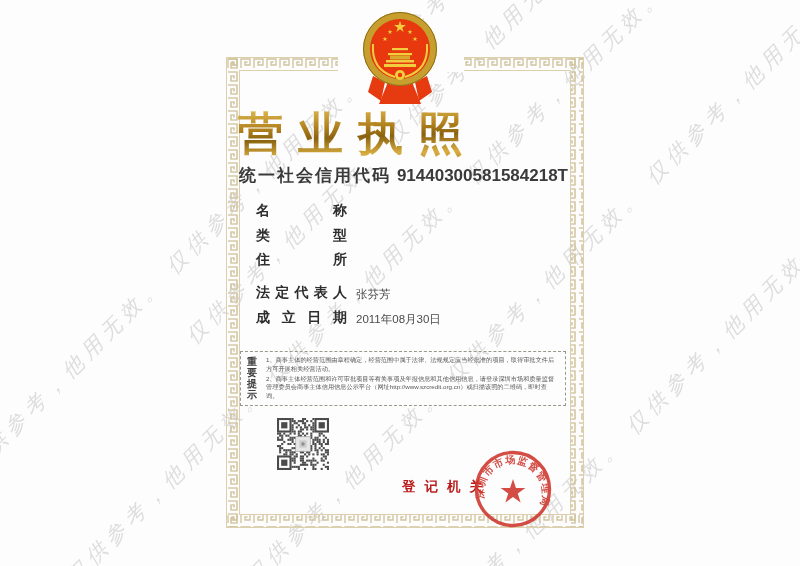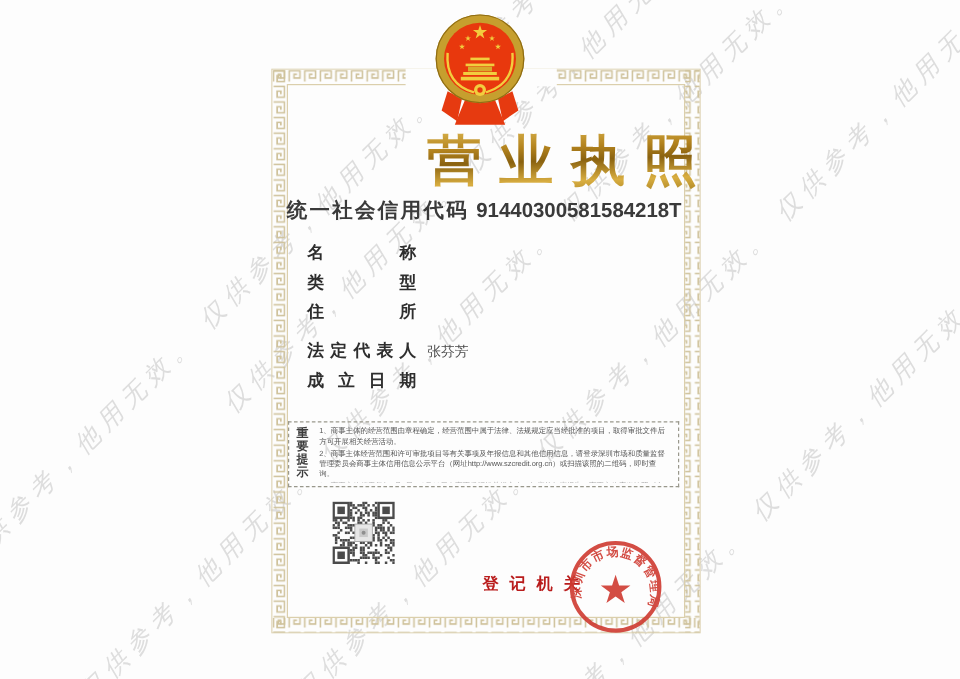--- a/index.html
+++ b/index.html
@@ -7,21 +7,21 @@
           font-family:"Liberation Sans",sans-serif;}
 
   
   .wm{position:absolute;transform:rotate(-45deg);transform-origin:0 0;white-space:nowrap;
       font:italic 21px "DejaVu Serif",serif;letter-spacing:6px;color:#ababab;opacity:.38;
       z-index:1;pointer-events:none;}
 
   .frame{position:absolute;left:226px;top:57px;z-index:2;}
   .emblem{position:absolute;left:361px;top:8px;z-index:4;}
 
-  .title{position:absolute;left:238px;top:104px;width:358px;text-align:right;z-index:4;
+  .title{position:absolute;left:223px;top:104px;width:358px;text-align:left;z-index:4;
          font-size:45px;font-weight:700;letter-spacing:15px;text-indent:15px;
          background:linear-gradient(178deg,#e3bf58 6%,#b3831e 36%,#8a6210 52%,#d9ae41 76%,#9c771c 100%);
          -webkit-background-clip:text;background-clip:text;color:transparent;}
 
   .credit{position:absolute;left:227px;top:164px;width:341px;text-align:right;z-index:4;
           font-size:17px;font-weight:700;color:#3a3a3a;}
   .credit .cc-label{letter-spacing:2px;margin-right:6px;}
 
   .fields{position:absolute;left:256px;top:200px;width:316px;height:140px;z-index:4;}
   .frow{position:absolute;display:flex;left:0;}
@@ -138,20 +138,21 @@
         </div>
       <div class="fvalue">张芬芳</div>
     </div>
     <div class="frow" style="top:110px">
       <div class="flabel">
           <span>成</span>
           <span>立</span>
           <span>日</span>
           <span>期</span>
         </div>
+      <div class="fvalue">2011年08月30日</div>
     </div>
   </div>
 
   <div class="notice">
     <div class="notice-side">
         <span>重</span>
         <span>要</span>
         <span>提</span>
         <span>示</span>
       </div>

